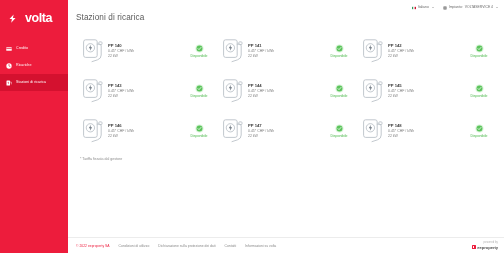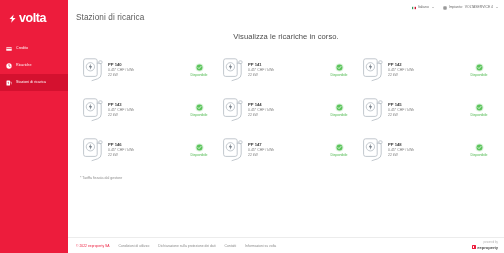--- a/index.html
+++ b/index.html
@@ -29,21 +29,21 @@
     background: #ed1c3c;
     display: flex;
     flex-direction: column;
     height: 253px;
     box-sizing: border-box;
     padding-top: 7px;
   }
   .brand {
     display: flex;
     align-items: center;
-    gap: 2px;
+    gap: 8px;
     padding: 2px 0 0 8px;
     height: 18px;
   }
   .brand-mark {
     width: 9px;
     height: 9px;
     flex: 0 0 9px;
     position: relative;
   }
   .brand-mark svg { display: block; }
@@ -374,21 +374,20 @@
         </span>
         <span class="topbar-txt">Impianto:</span>
         <span class="topbar-txt">VOLTASERVICE 4</span>
         <span class="caret"></span>
       </div>
     </div>
 
     <div class="page-title">Stazioni di ricarica</div>
 
     <div class="content">
-      <div class="section-heading">Visualizza le ricariche in corso.</div>
 
       <div class="grid">
 
         <div class="cell">
           <span class="station-ico">
             <svg width="24" height="26" viewBox="0 0 30 32">
               <rect x="4.5" y="2" width="17" height="22" rx="2.6" fill="none" stroke="#b9c0c7" stroke-width="1.1"></rect>
               <circle cx="13" cy="12" r="5.2" fill="none" stroke="#b9c0c7" stroke-width="1.1"></circle>
               <path d="M13.6 8.3 L11 12.6 L12.9 12.6 L12.4 15.8 L15.2 11.4 L13.2 11.4 Z" fill="#6d7680"></path>
               <path d="M21.5 7.5 L24.5 7.5 Q26.5 7.5 26.5 9.8 L26.5 21 Q26.5 25.5 22 27 L15 29.3" fill="none" stroke="#b9c0c7" stroke-width="1.1" stroke-linecap="round"></path>

